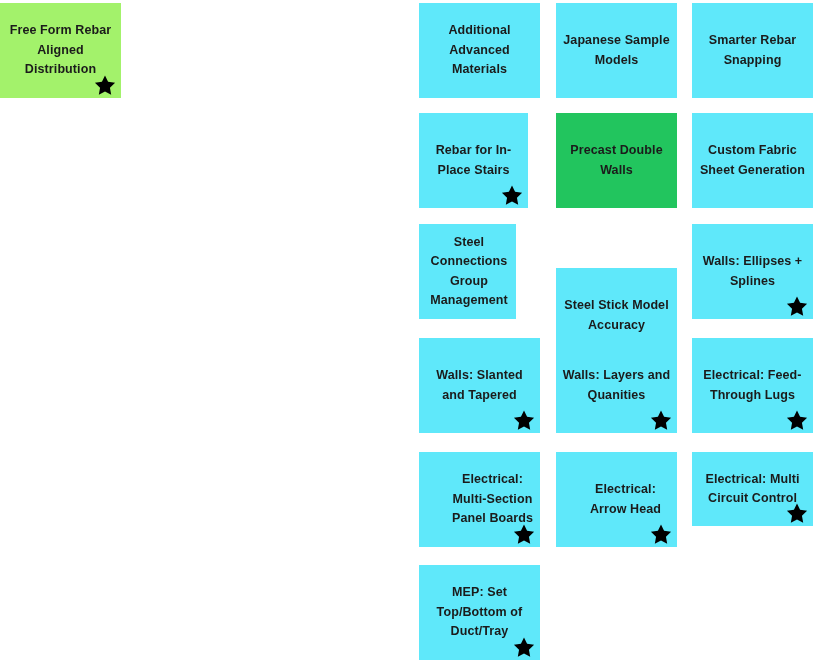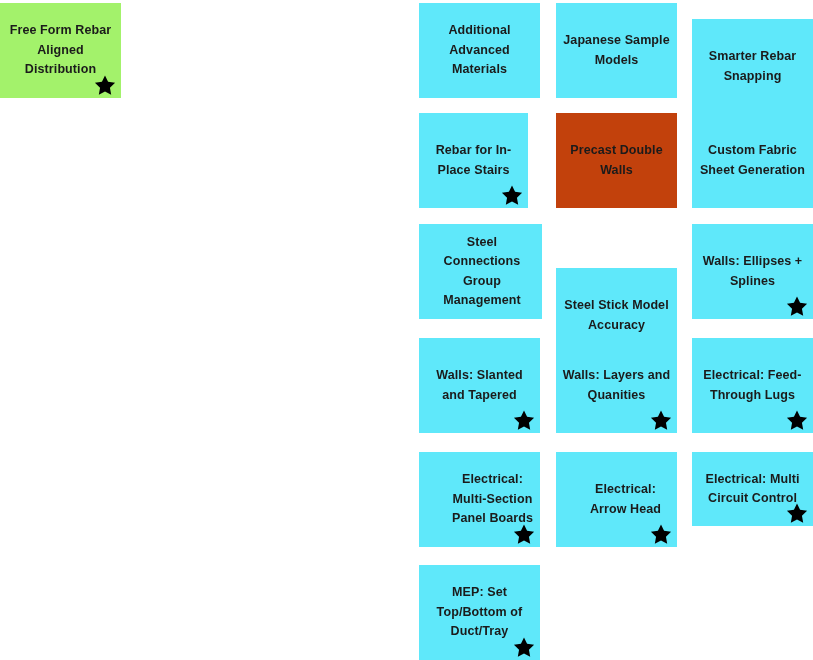--- a/index.html
+++ b/index.html
@@ -73,38 +73,38 @@
           <polygon points="12,1.6 15.35,8.55 23,9.6 17.4,15 18.75,22.6 12,19 5.25,22.6 6.6,15 1,9.6 8.65,8.55" fill="#000000"></polygon>
         </svg>
       </span>
     </div>
     <div class="card" style="left: 419px; top: 3px; width: 121px; height: 95px; background: rgb(95, 232, 250);">
       <span class="card-label">Additional Advanced Materials</span>
     </div>
     <div class="card" style="left: 556px; top: 3px; width: 121px; height: 95px; background: rgb(95, 232, 250); align-items: center;">
       <span class="card-label">Japanese Sample Models</span>
     </div>
-    <div class="card" style="left: 692px; top: 3px; width: 121px; height: 95px; background: rgb(95, 232, 250); margin-top: 16px;">
+    <div class="card" style="left: 692px; top: 3px; width: 121px; height: 95px; background: rgb(95, 232, 250);">
       <span class="card-label">Smarter Rebar Snapping</span>
     </div>
     <div class="card" style="left: 419px; top: 113px; width: 109px; height: 95px; background: rgb(95, 232, 250);">
       <span class="card-label">Rebar for In-Place Stairs</span>
       <span class="star-icon">
         <svg viewBox="0 0 24 24" xmlns="http://www.w3.org/2000/svg">
           <polygon points="12,1.6 15.35,8.55 23,9.6 17.4,15 18.75,22.6 12,19 5.25,22.6 6.6,15 1,9.6 8.65,8.55" fill="#000000"></polygon>
         </svg>
       </span>
     </div>
-    <div class="card" style="left: 556px; top: 113px; width: 121px; height: 95px; background: #c2410c;">
+    <div class="card" style="left: 556px; top: 113px; width: 121px; height: 95px; background: #22c55e;">
       <span class="card-label">Precast Double Walls</span>
     </div>
     <div class="card" style="left: 692px; top: 113px; width: 121px; height: 95px; background: rgb(95, 232, 250);">
       <span class="card-label">Custom Fabric Sheet Generation</span>
     </div>
-    <div class="card" style="left: 419px; top: 224px; width: 123px; height: 95px; background: rgb(95, 232, 250); padding-left: 9px;">
+    <div class="card" style="left: 419px; top: 224px; width: 97px; height: 95px; background: rgb(95, 232, 250); padding-left: 9px;">
       <span class="card-label">Steel Connections Group Management</span>
     </div>
     <div class="card" style="left: 556px; top: 224px; width: 121px; height: 95px; background: rgb(95, 232, 250); margin-top: 44px;">
       <span class="card-label">Steel Stick Model Accuracy</span>
     </div>
     <div class="card" style="left: 692px; top: 224px; width: 121px; height: 95px; background: rgb(95, 232, 250);">
       <span class="card-label">Walls: Ellipses + Splines</span>
       <span class="star-icon">
         <svg viewBox="0 0 24 24" xmlns="http://www.w3.org/2000/svg">
           <polygon points="12,1.6 15.35,8.55 23,9.6 17.4,15 18.75,22.6 12,19 5.25,22.6 6.6,15 1,9.6 8.65,8.55" fill="#000000"></polygon>

